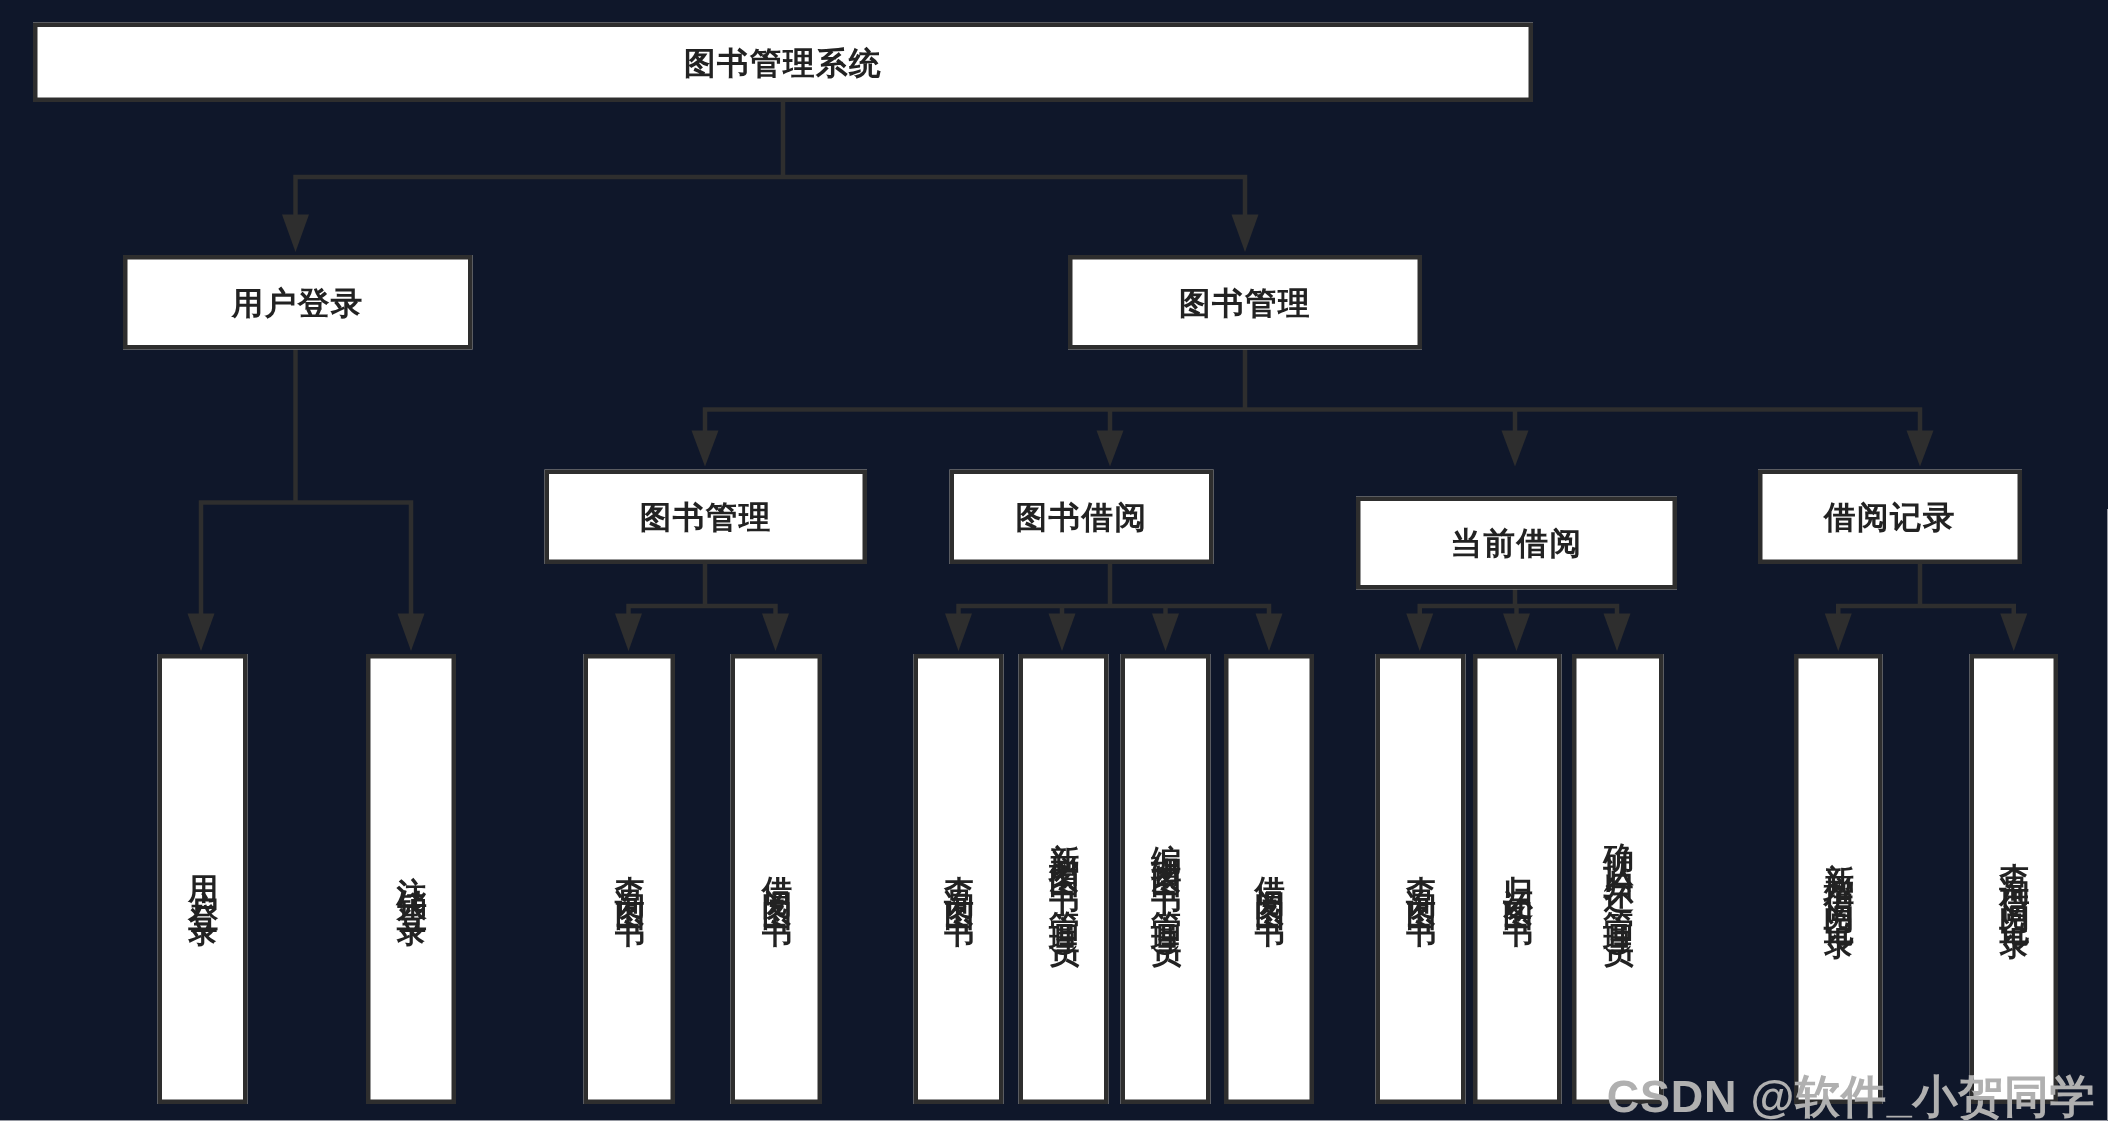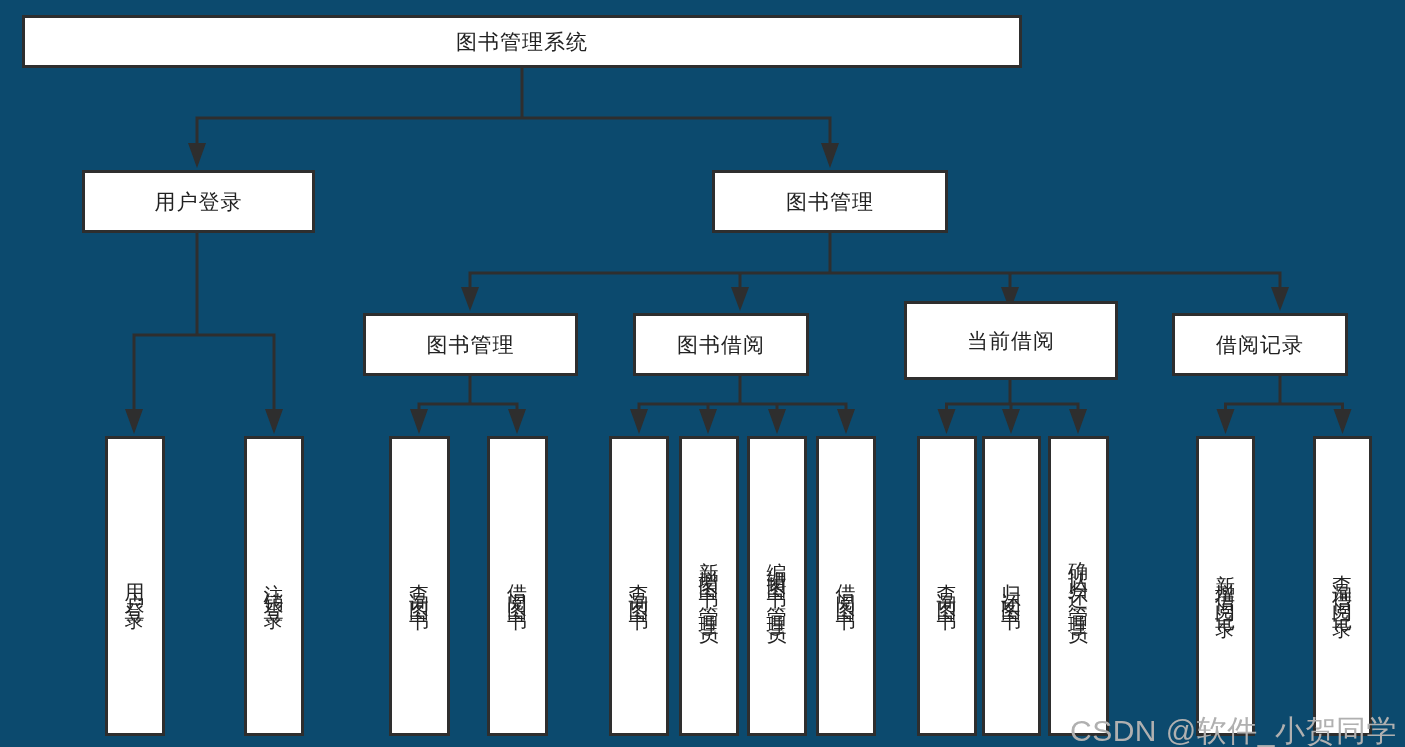--- a/index.html
+++ b/index.html
@@ -1,18 +1,18 @@
 <!DOCTYPE html>
 <html><head>
 <meta charset="utf-8">
 <style>
   html,body { margin:0; padding:0; background:#ffffff; }
   .canvas {
-    position:relative; width:1405px; height:747px; background:#0c4a6e;
-    font-family:"Liberation Sans","DejaVu Sans",sans-serif; overflow:hidden;
+    position:relative; width:1405px; height:747px; background:#0f172a;
+    font-family:"Liberation Sans","DejaVu Sans",sans-serif; overflow:hidden;font-weight:bold;
   }
   .node {
     position:absolute; box-sizing:border-box; background:#ffffff;
     border:3px solid #2e2e2e; color:#222222;
     display:flex; align-items:center; justify-content:center;
     z-index:2;
   }
   .h-node .label { font-size:21px; letter-spacing:1px; white-space:nowrap; }
   .v-node .label {
     writing-mode:vertical-rl; text-orientation:mixed;
@@ -94,21 +94,21 @@
   <div class="node h-node" style="left:712px; top:170px; width:236px; height:63px;align-items:center;">
     <span class="label">图书管理</span>
   </div>
 
   <div class="node h-node" style="left:363px; top:313px; width:215px; height:63px;">
     <span class="label">图书管理</span>
   </div>
   <div class="node h-node" style="left:633px; top:313px; width:176px; height:63px;">
     <span class="label">图书借阅</span>
   </div>
-  <div class="node h-node" style="left:904px; top:301px; width:214px; height:79px;">
+  <div class="node h-node" style="left:904px; top:331px; width:214px; height:62px;">
     <span class="label">当前借阅</span>
   </div>
   <div class="node h-node" style="left:1172px; top:313px; width:176px; height:63px;">
     <span class="label">借阅记录</span>
   </div>
 
   <div class="node v-node" style="left:105px; top:436px; width:60px; height:300px;">
     <span class="label">用户登录</span>
   </div>
   <div class="node v-node" style="left:244px; top:436px; width:60px; height:300px;">

